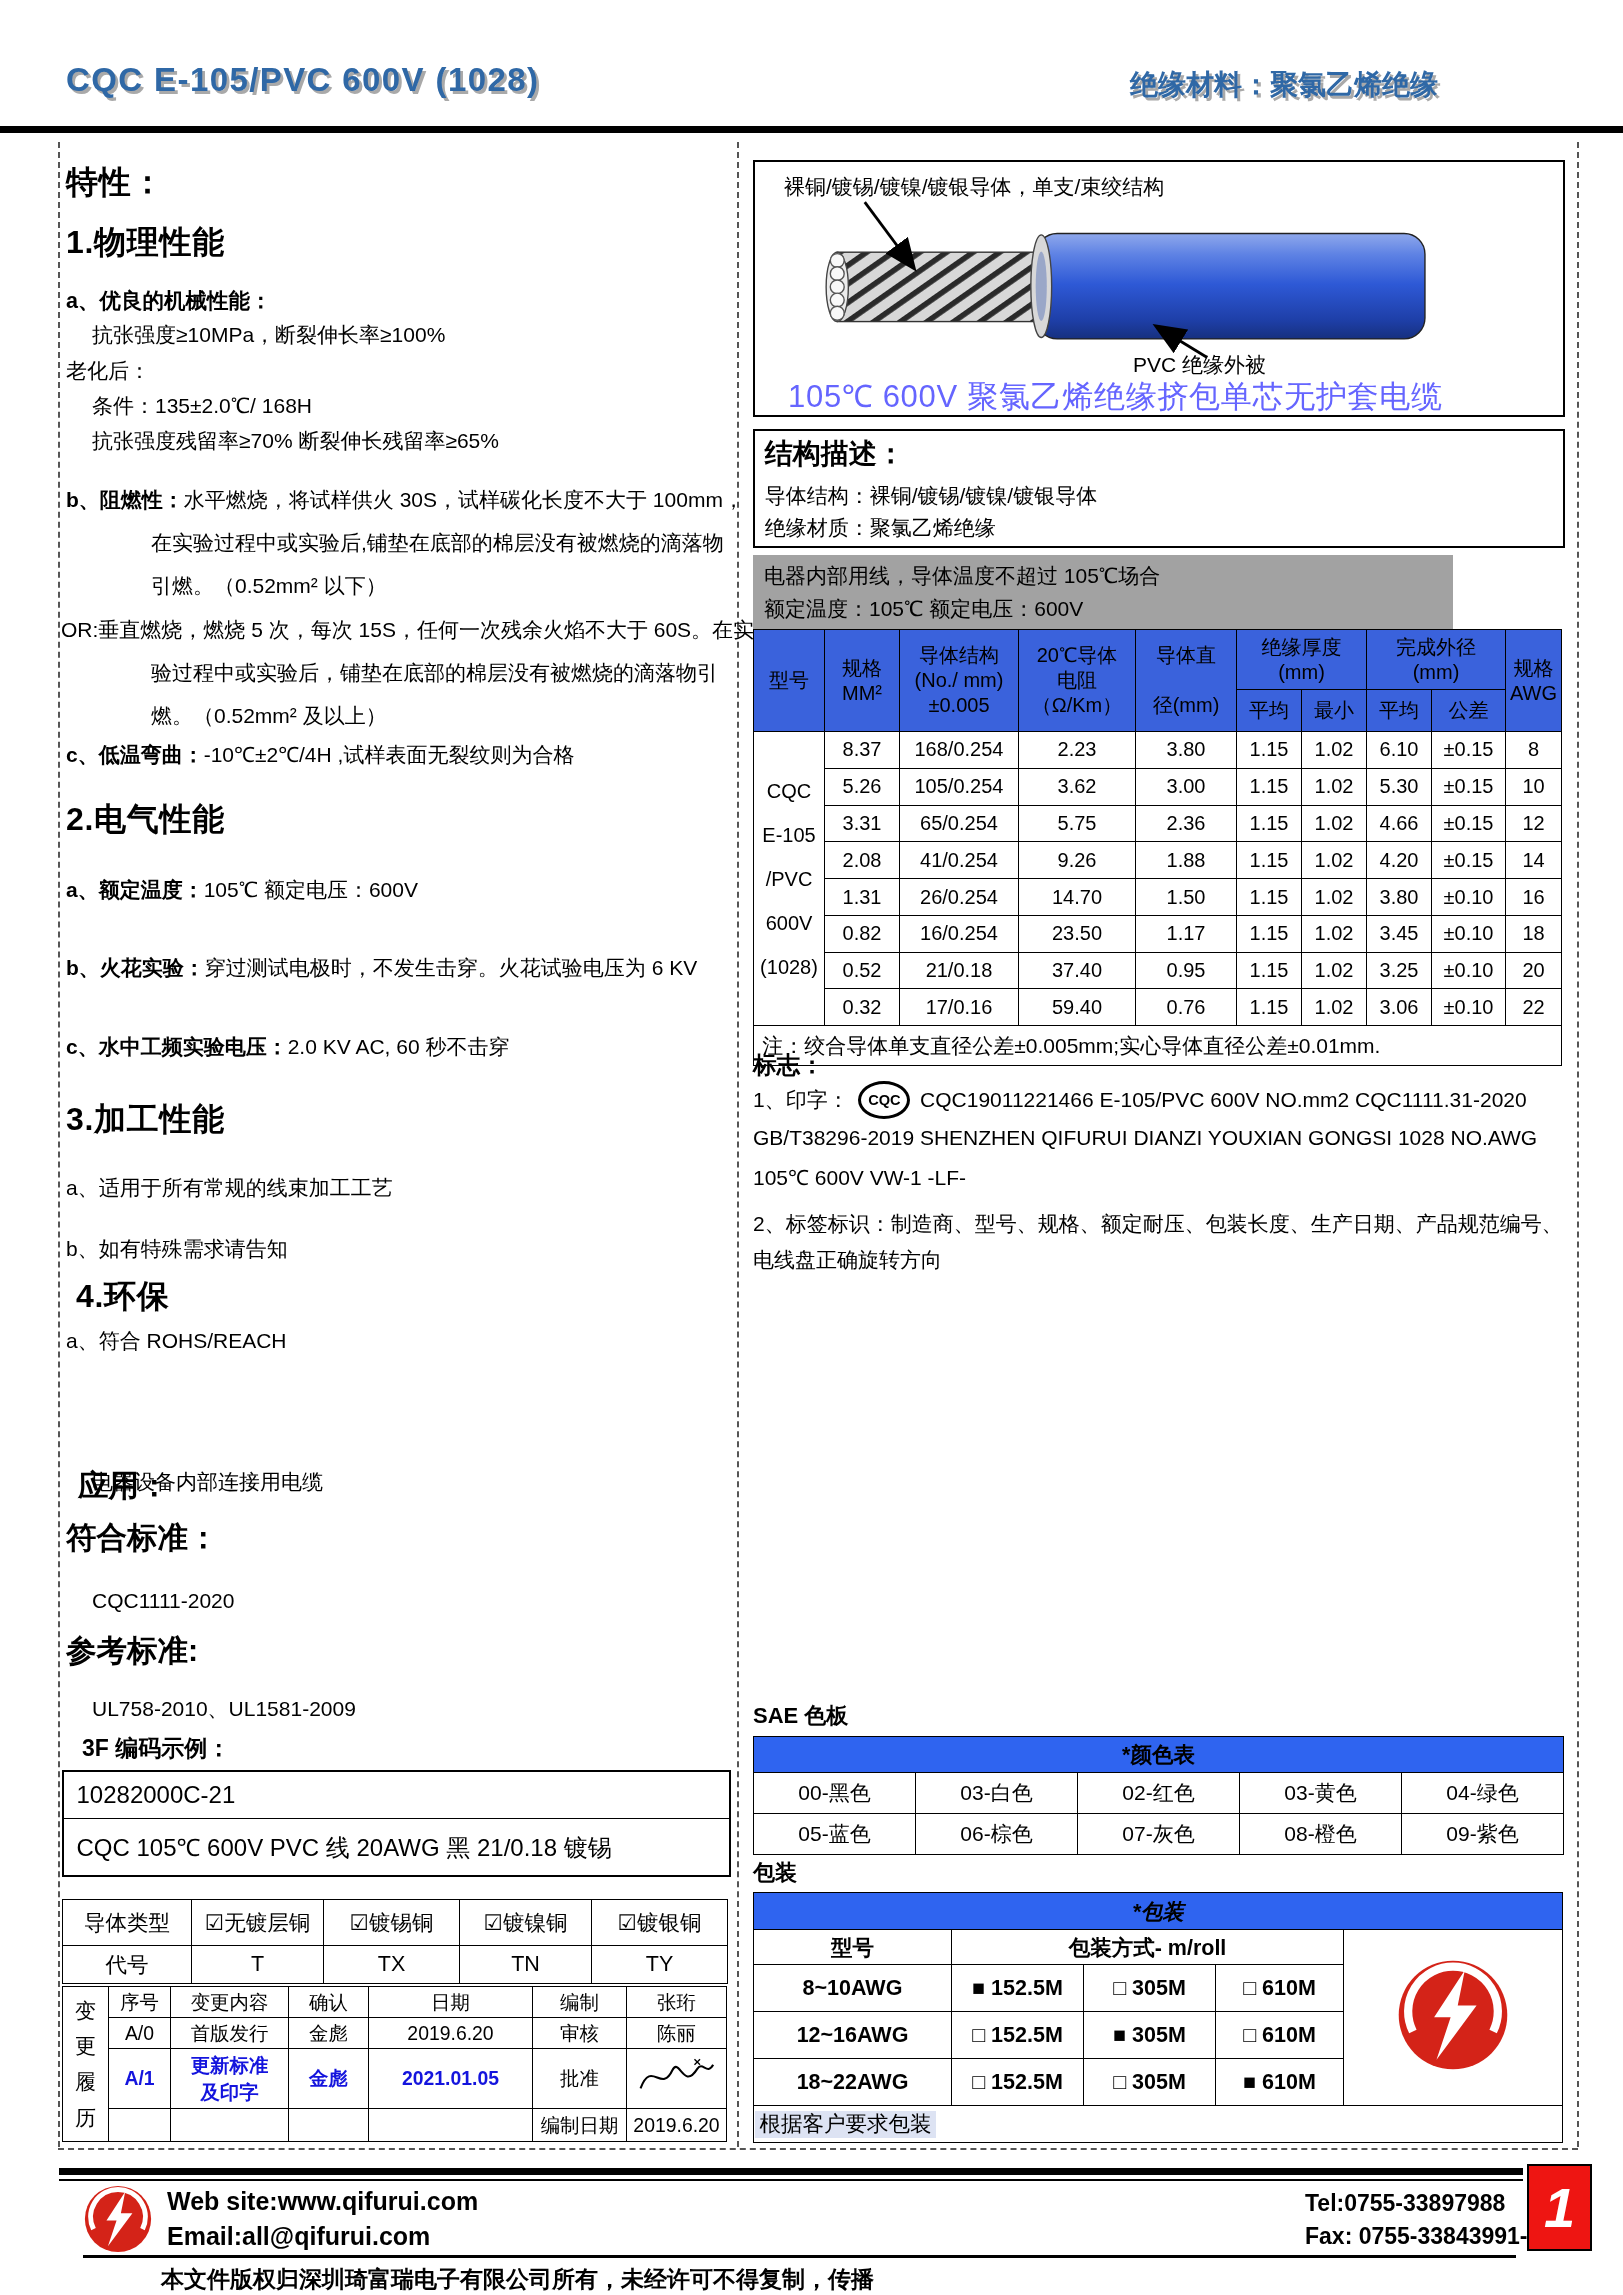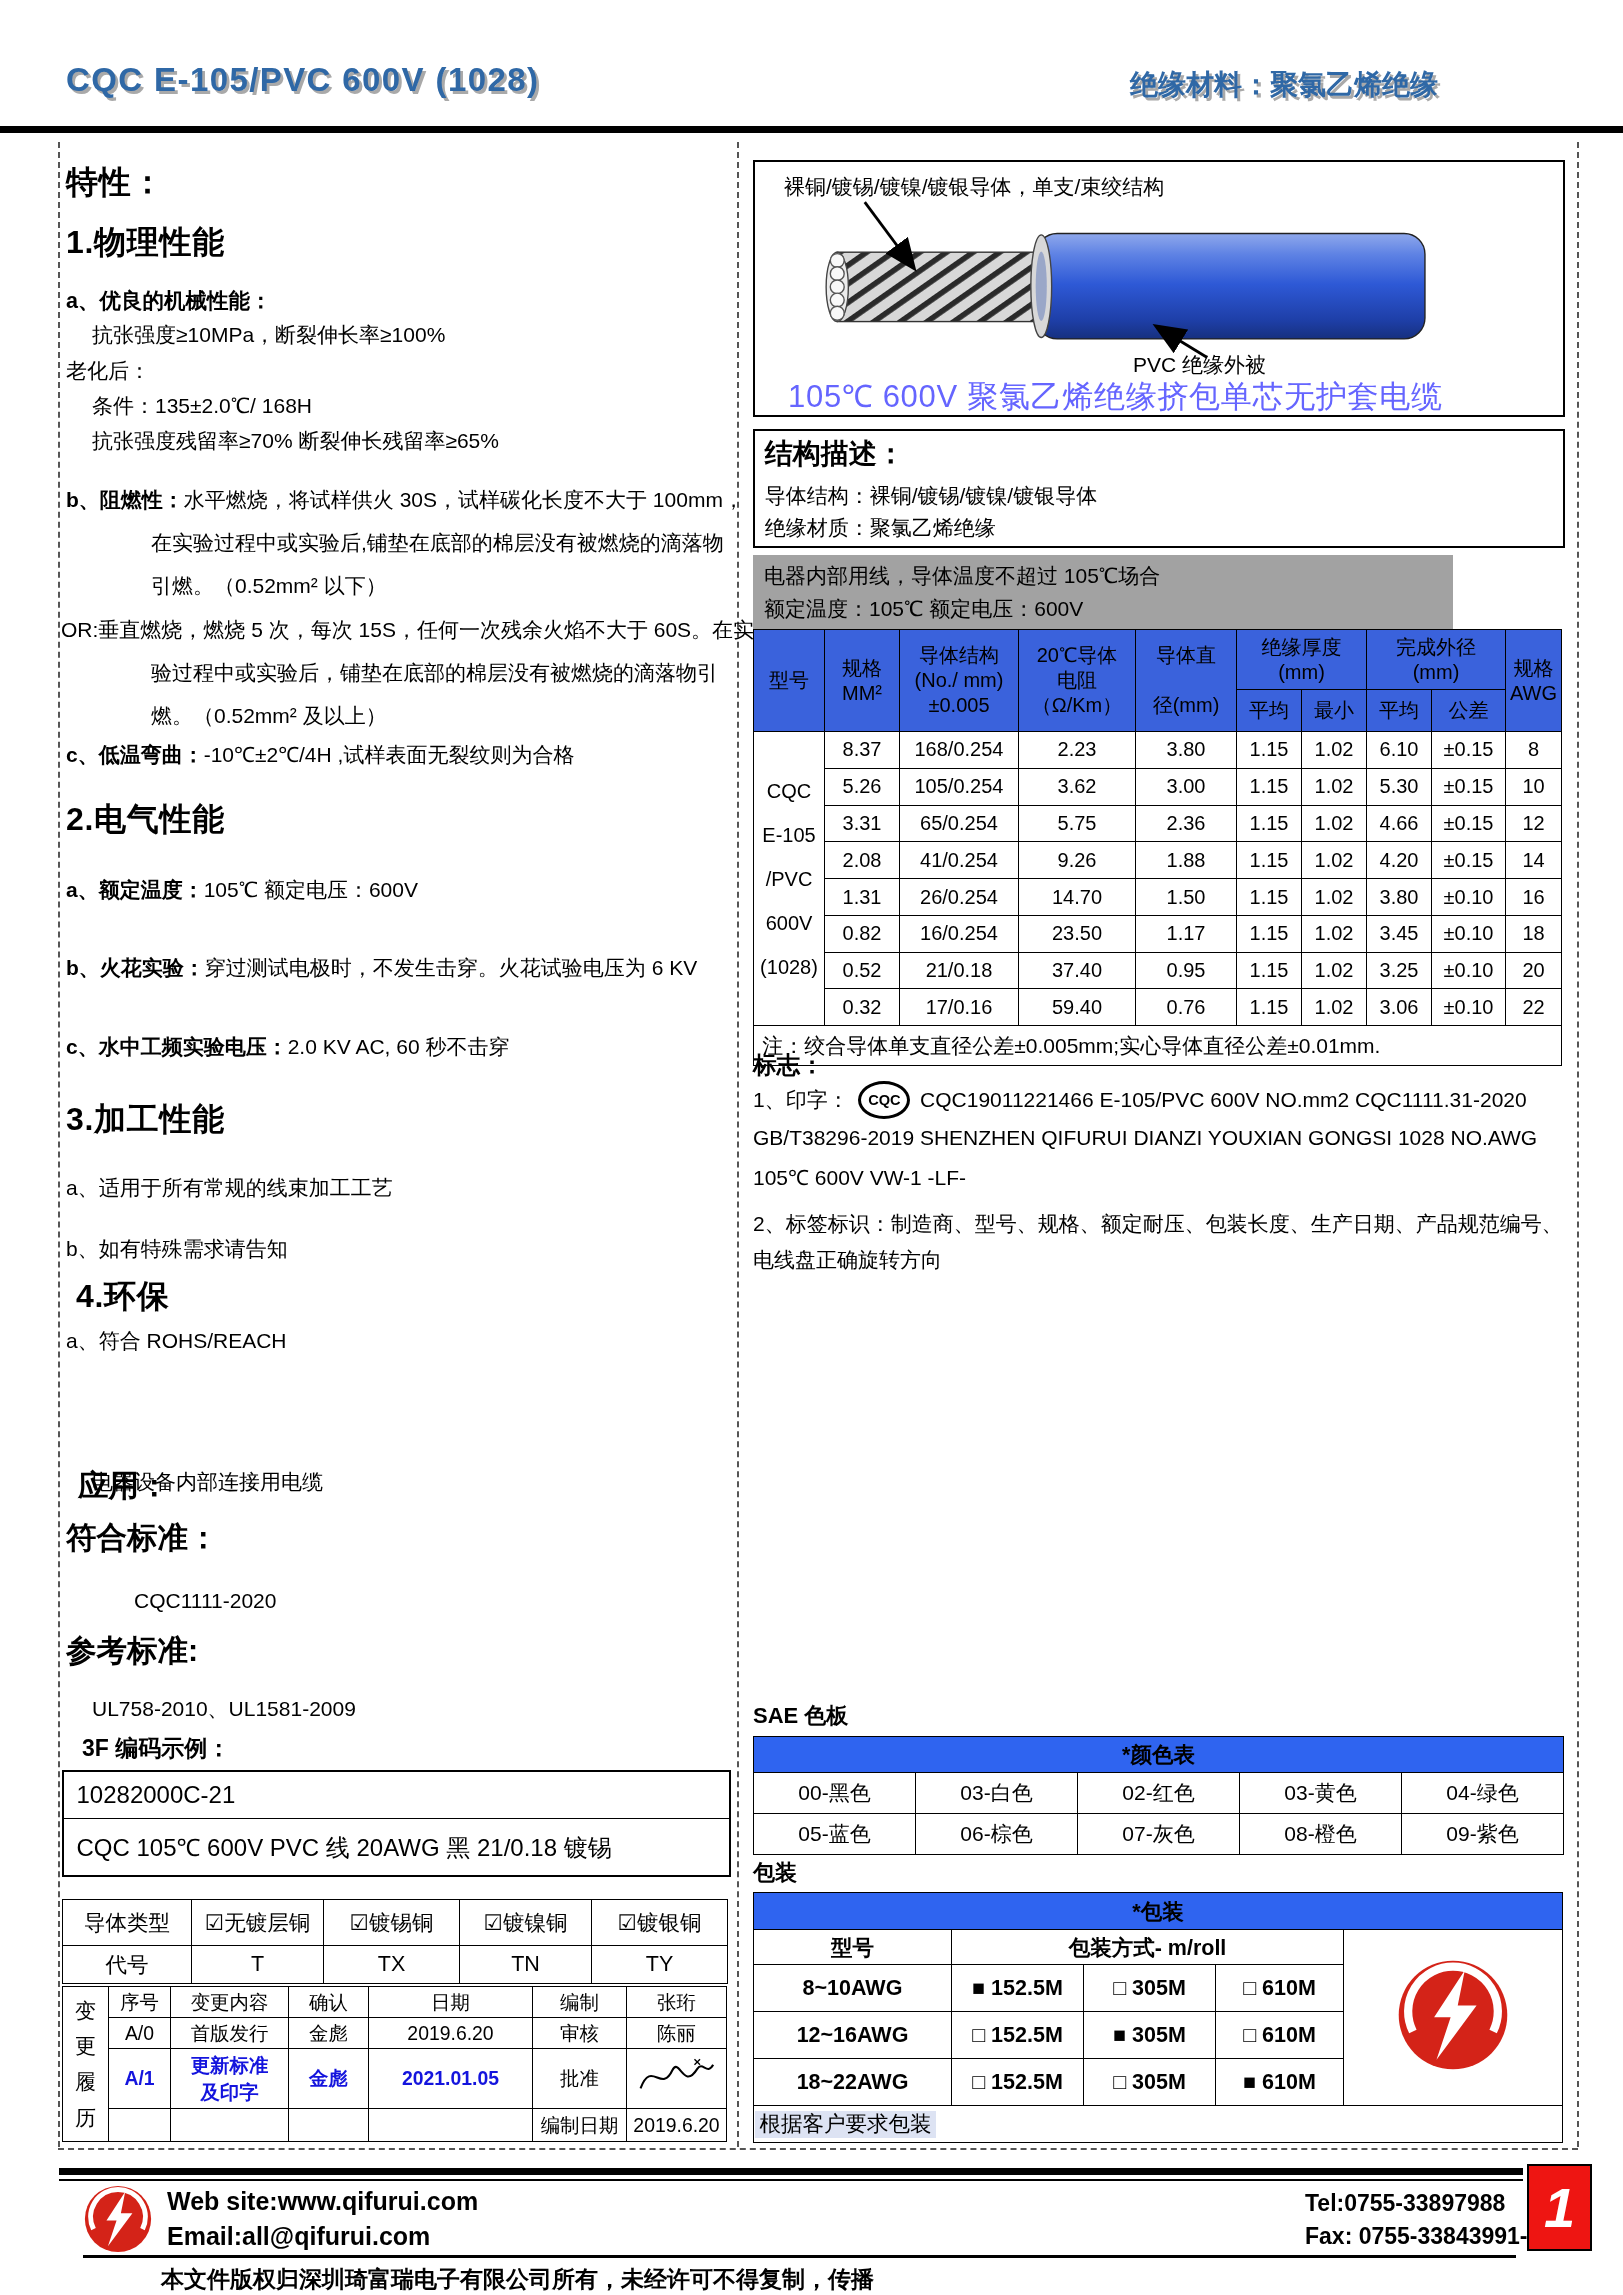--- a/index.html
+++ b/index.html
@@ -87,21 +87,21 @@
   <div class="abs body-t nowrap" style="left:66px;top:1174px;">a、适用于所有常规的线束加工工艺</div>
   <div class="abs body-t nowrap" style="left:66px;top:1235px;">b、如有特殊需求请告知</div>
 
   <div class="abs sec-h nowrap" style="left:76px;top:1275px;">4.环保</div>
   <div class="abs body-t nowrap" style="left:66px;top:1327px;">a、符合 ROHS/REACH</div>
 
   <div class="abs mid-h nowrap" style="left:66px;top:1466px;margin-left:12px;">应用：</div>
   <div class="abs body-t nowrap" style="left:92px;top:1468px;">电器设备内部连接用电缆</div>
 
   <div class="abs mid-h nowrap" style="left:66px;top:1518px;">符合标准：</div>
-  <div class="abs body-t nowrap" style="left:92px;top:1589px;margin-left:42px;">CQC1111-2020</div>
+  <div class="abs body-t nowrap" style="left:92px;top:1589px;">CQC1111-2020</div>
 
   <div class="abs mid-h nowrap" style="left:66px;top:1631px;">参考标准:</div>
   <div class="abs body-t nowrap" style="left:92px;top:1695px;">UL758-2010、UL1581-2009</div>
 
   <div class="abs sub-h nowrap" style="left:82px;top:1733px;font-size:23px;">3F 编码示例：</div>
   <div class="codebox" style="left:62px;top:1770px;width:665px;">
     <div class="row1">10282000C-21</div>
     <div class="row2">CQC 105℃  600V PVC 线   20AWG 黑 21/0.18 镀锡</div>
   </div>
 
@@ -429,21 +429,21 @@
   <div class="abs nowrap" style="left:753px;top:1858px;font-size:22px;font-weight:800;">包装</div>
   <table class="pack" style="left:753px;top:1892px;width:808px;">
     <colgroup>
         <col style="width:198px">
         <col style="width:132px">
         <col style="width:132px">
         <col style="width:128px">
         <col style="width:219px">
       </colgroup>
     <tbody>
-        <tr style="height:37px;">
+        <tr style="height:37px;font-style:italic;">
           <th colspan="5">*包装</th>
         </tr>
     <tr style="height:35px;">
       <td style="font-weight:700;">型号</td>
       <td colspan="3" style="font-weight:700;">包装方式- m/roll</td>
       <td rowspan="4">
         <svg width="118" height="118" viewBox="0 0 100 100">
           <circle cx="50" cy="50" r="46" fill="#d42318"></circle>
           <path d="M16 64 A38 38 0 1 1 84 64" fill="none" stroke="#fff" stroke-width="7"></path>
           <path d="M60 12 L34 52 L48 52 L36 88 L70 42 L54 42 Z" fill="#fff"></path>

